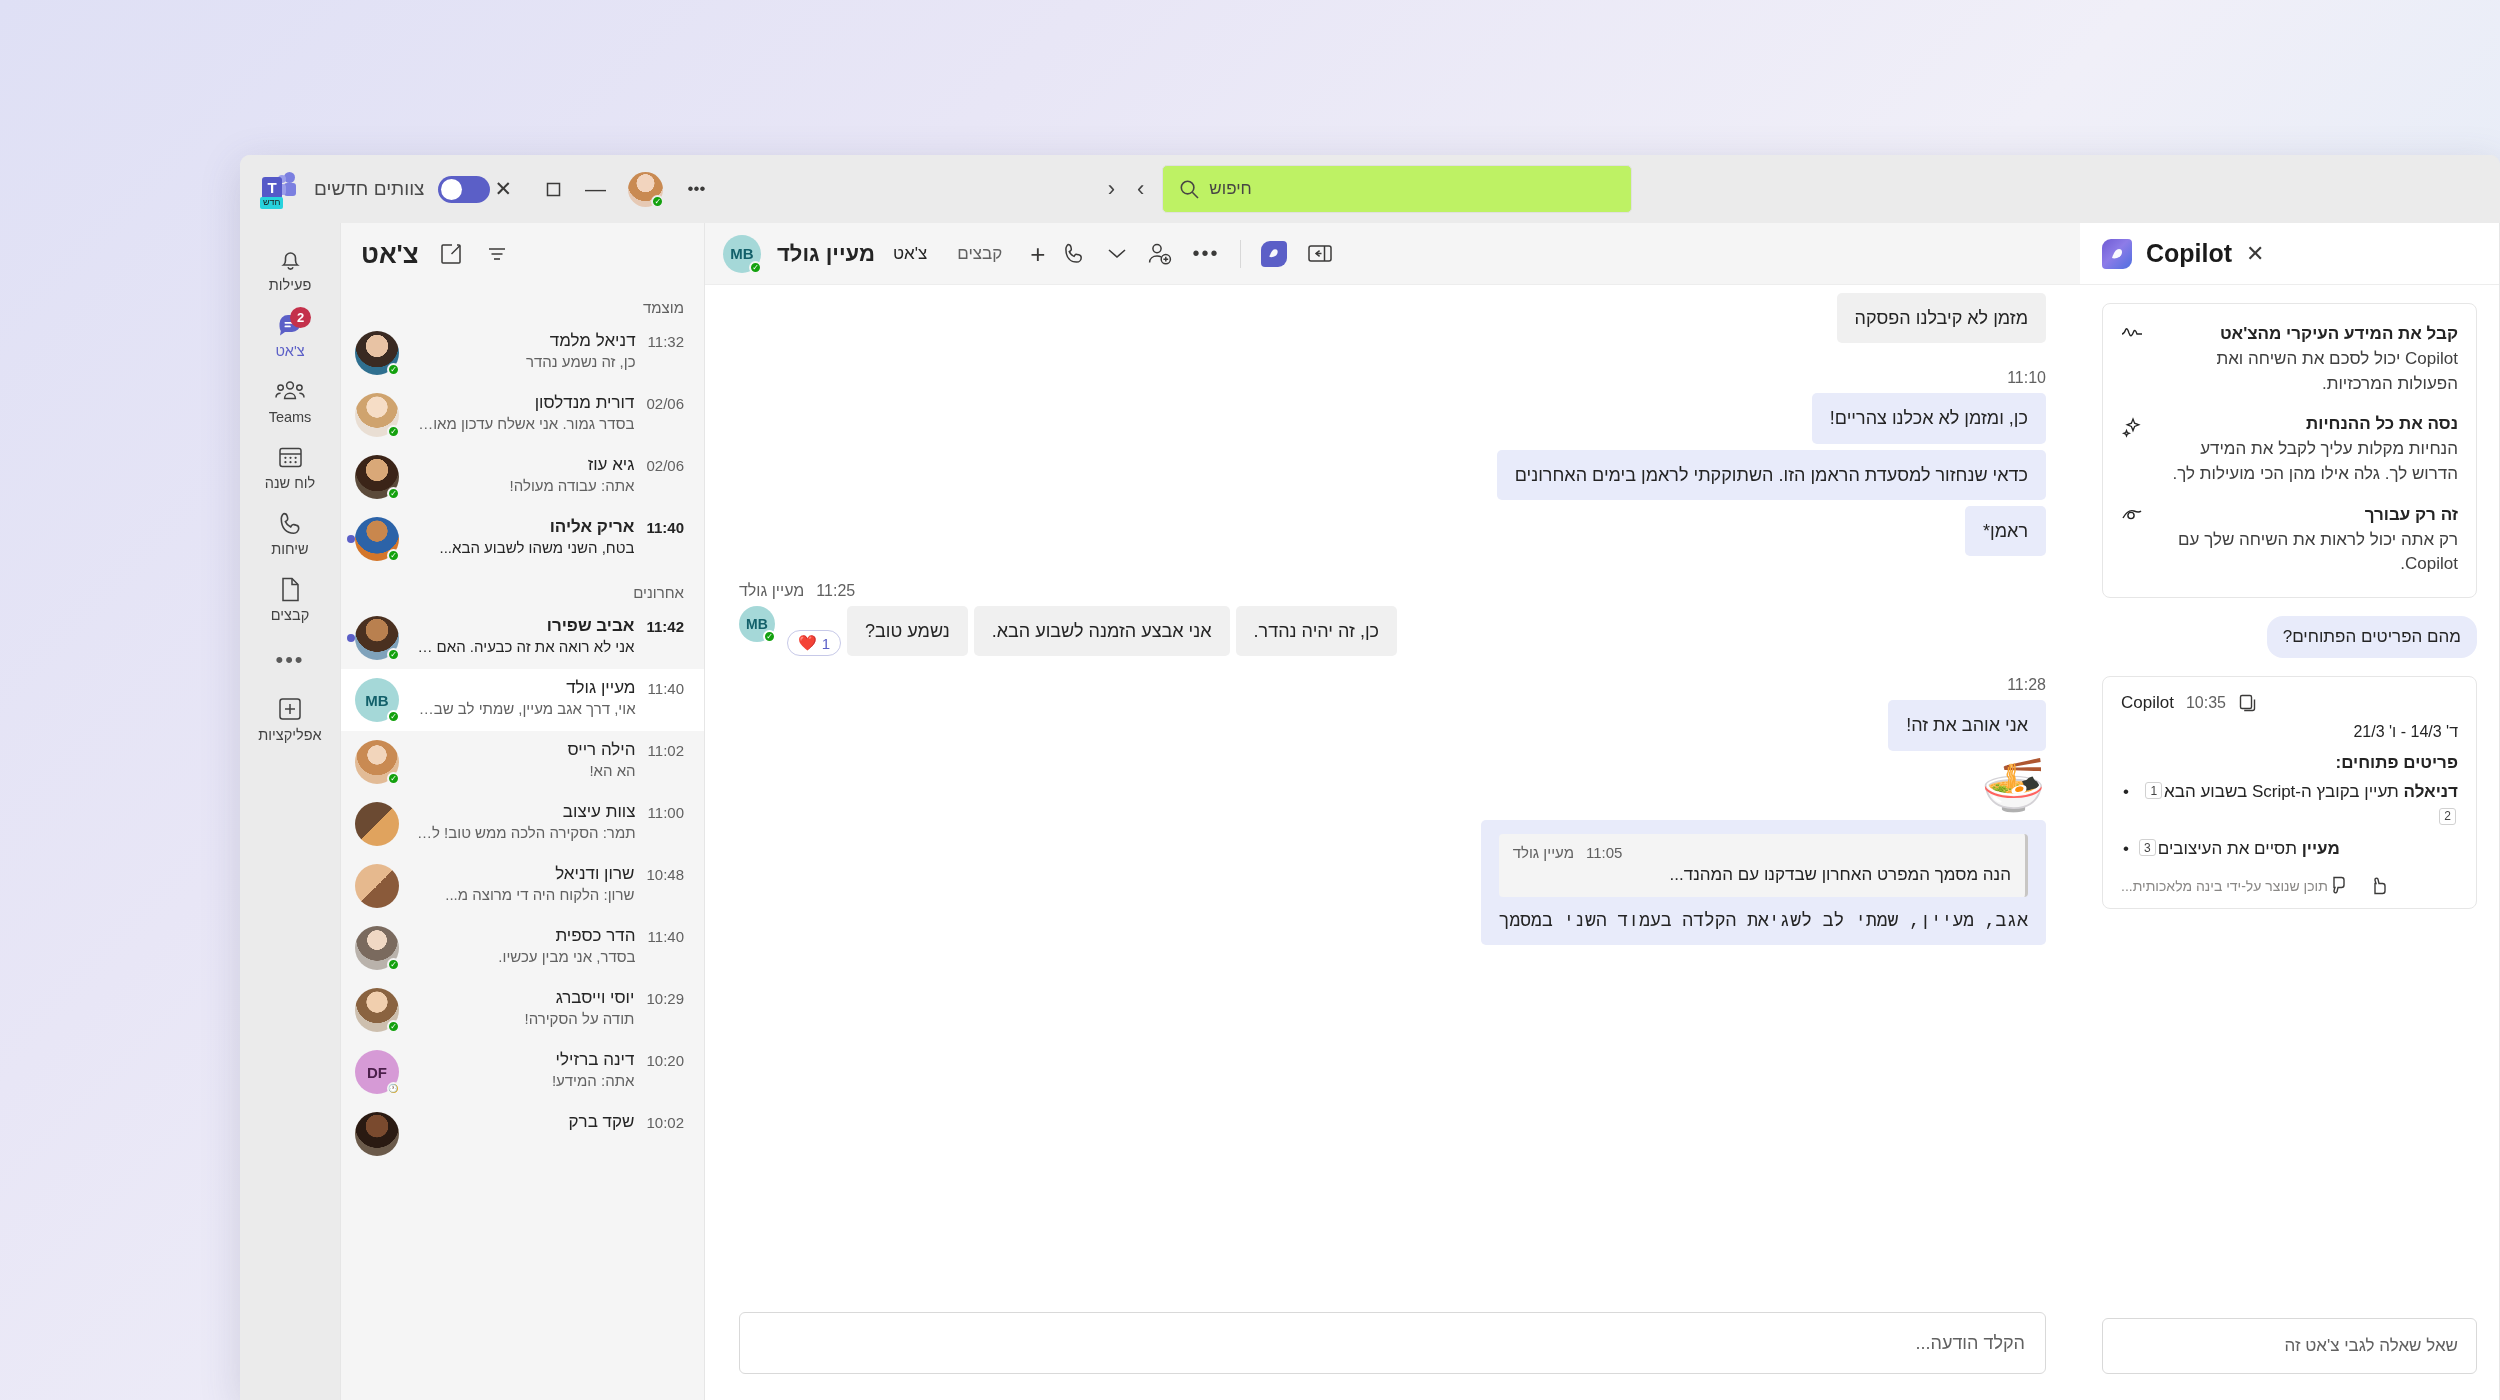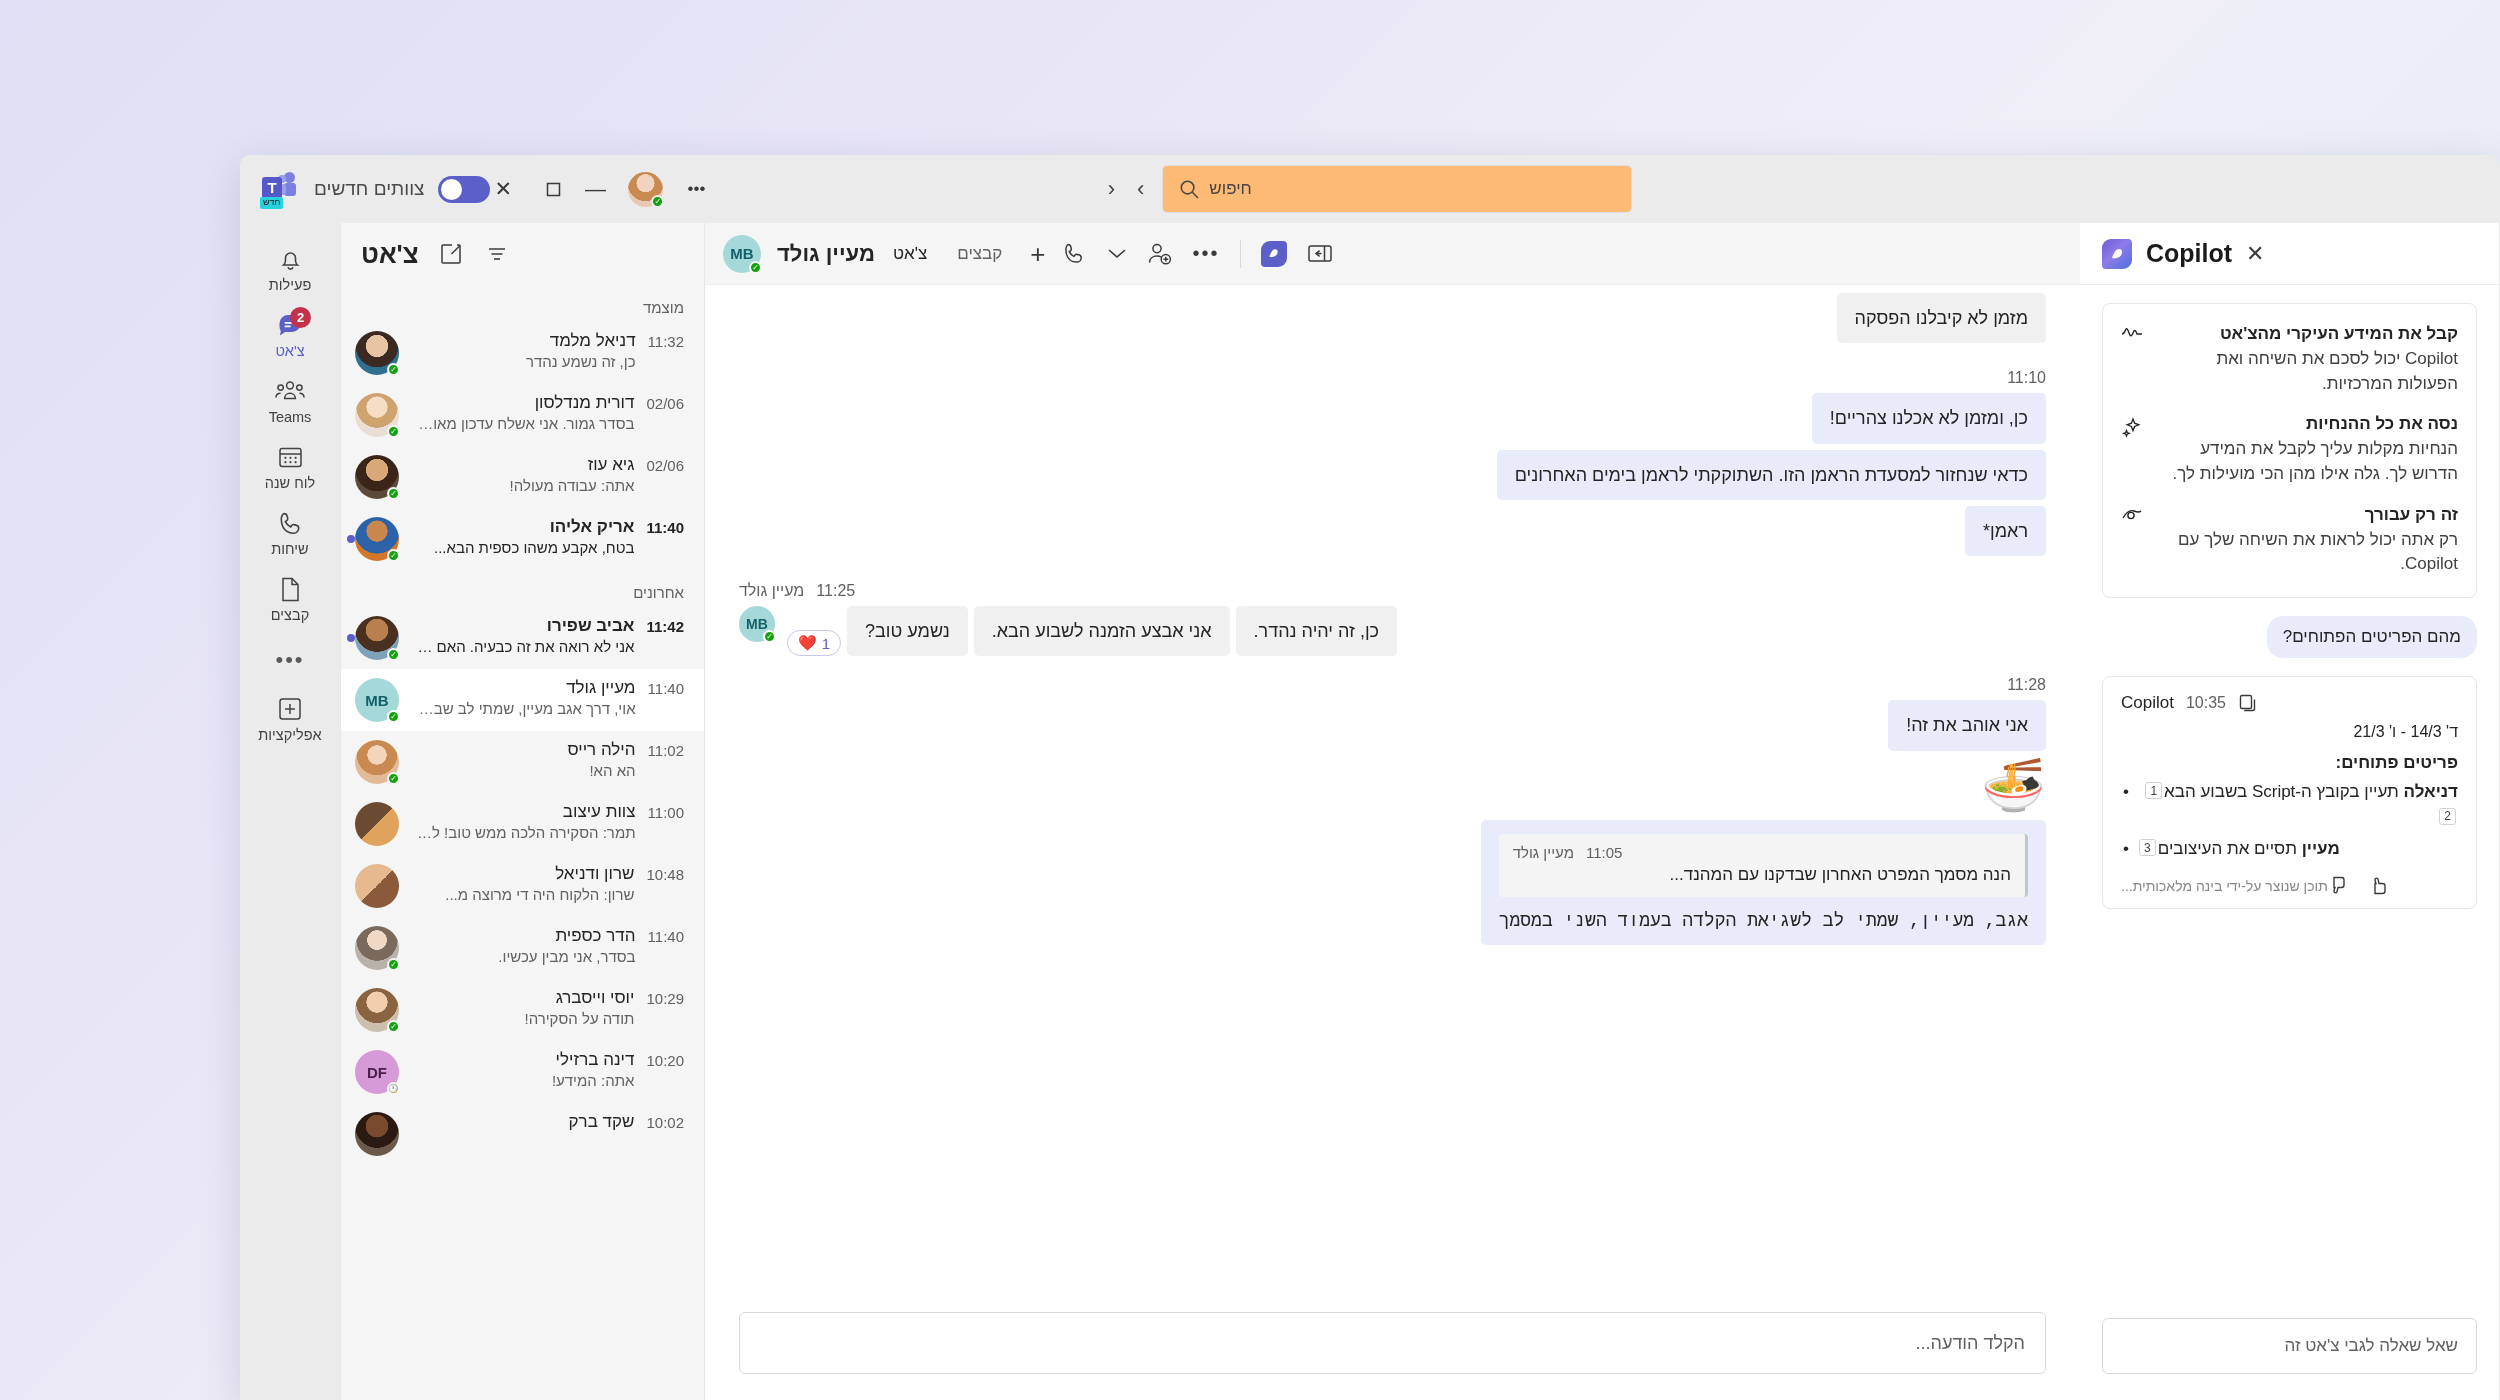--- a/index.html
+++ b/index.html
@@ -28,21 +28,21 @@
   .teams-logo .tp2 { position:absolute; right:10px; top:3px; width:8px;height:8px;border-radius:50%;background:#9b9eea;}
   .teams-logo .tbody1{position:absolute; right:0px; top:11px;width:12px;height:13px;background:#7b7fe0;border-radius:3px;}
   .teams-logo .tbody2{position:absolute; right:10px; top:12px;width:9px;height:11px;background:#9b9eea;border-radius:3px;}
   .teams-logo .newbadge{position:absolute;left:-2px;bottom:-3px;background:#27d2dd;color:#1b1b1b;
       font-size:9px;padding:1px 3px;border-radius:2px;line-height:1.1;}
   .newteams-label { font-size:19px; color:#4a4a4a; }
   .toggle { width:52px; height:27px; border-radius:14px; background:#5b5fc7; position:relative; cursor:pointer;}
   .toggle::after{content:"";position:absolute;width:21px;height:21px;border-radius:50%;background:#fff;top:3px;left:3px;}
   .tb-center { position:absolute; left:0; right:0; display:flex; justify-content:center; align-items:center; gap:18px;
       flex-direction:row-reverse; pointer-events:none;}
-  .searchbox { width:470px; height:48px; background:#fdba74; border:1px solid #e0e0e0; border-radius:5px;
+  .searchbox { width:470px; height:48px; background:#bef264; border:1px solid #e0e0e0; border-radius:5px;
       display:flex; align-items:center; flex-direction:row-reverse; gap:9px; padding:0 16px; pointer-events:auto;}
   .searchbox .sb-text{color:#484644; font-size:17px;}
   .navarrows{display:flex;gap:22px;flex-direction:row-reverse;pointer-events:auto;}
   .navarrows span{color:#444;font-size:22px;cursor:pointer;}
   .tb-left { display:flex; align-items:center; flex-direction:row-reverse; gap:20px; margin-right:auto; }
   .winbtn{ color:#3b3a39; font-size:21px; cursor:pointer; width:26px; text-align:center;}
   .avatar-me{width:35px;height:35px;border-radius:50%;position:relative;overflow:visible;}
   .avatar-me .pic{width:35px;height:35px;border-radius:50%;
      background:radial-gradient(circle at 50% 32%,#f2d4be 0 30%,#c98a52 31% 60%,#e6c9b4 61%);}
   .pres{position:absolute;width:13px;height:13px;border-radius:50%;background:#13a10e;border:2px solid #ebebeb;
@@ -504,21 +504,21 @@
             <div class="cl-prev">אתה: עבודה מעולה!</div>
             </div>
           <div class="cl-time">02/06</div>
         </div>
         <div class="cl-row unread">
           <div class="cl-av" style="background:radial-gradient(circle at 50% 32%,#c9874d 0 28%,#2c63a8 29% 60%,#d4762a 61%)">
               <span class="pres">✓</span>
             </div>
           <div class="cl-txt">
               <div class="cl-name">אריק אליהו</div>
-            <div class="cl-prev">בטח, אקבע משהו כספית הבא...</div>
+            <div class="cl-prev">בטח, השני משהו לשבוע הבא...</div>
             </div>
           <div class="cl-time">11:40</div>
           <div class="cl-dot"></div>
         </div>
 
         <div class="cl-section">אחרונים</div>
         <div class="cl-row unread">
           <div class="cl-av" style="background:radial-gradient(circle at 50% 32%,#b9804f 0 30%,#4a3020 31% 58%,#7fa2bb 59%)">
               <span class="pres">✓</span>
             </div>

